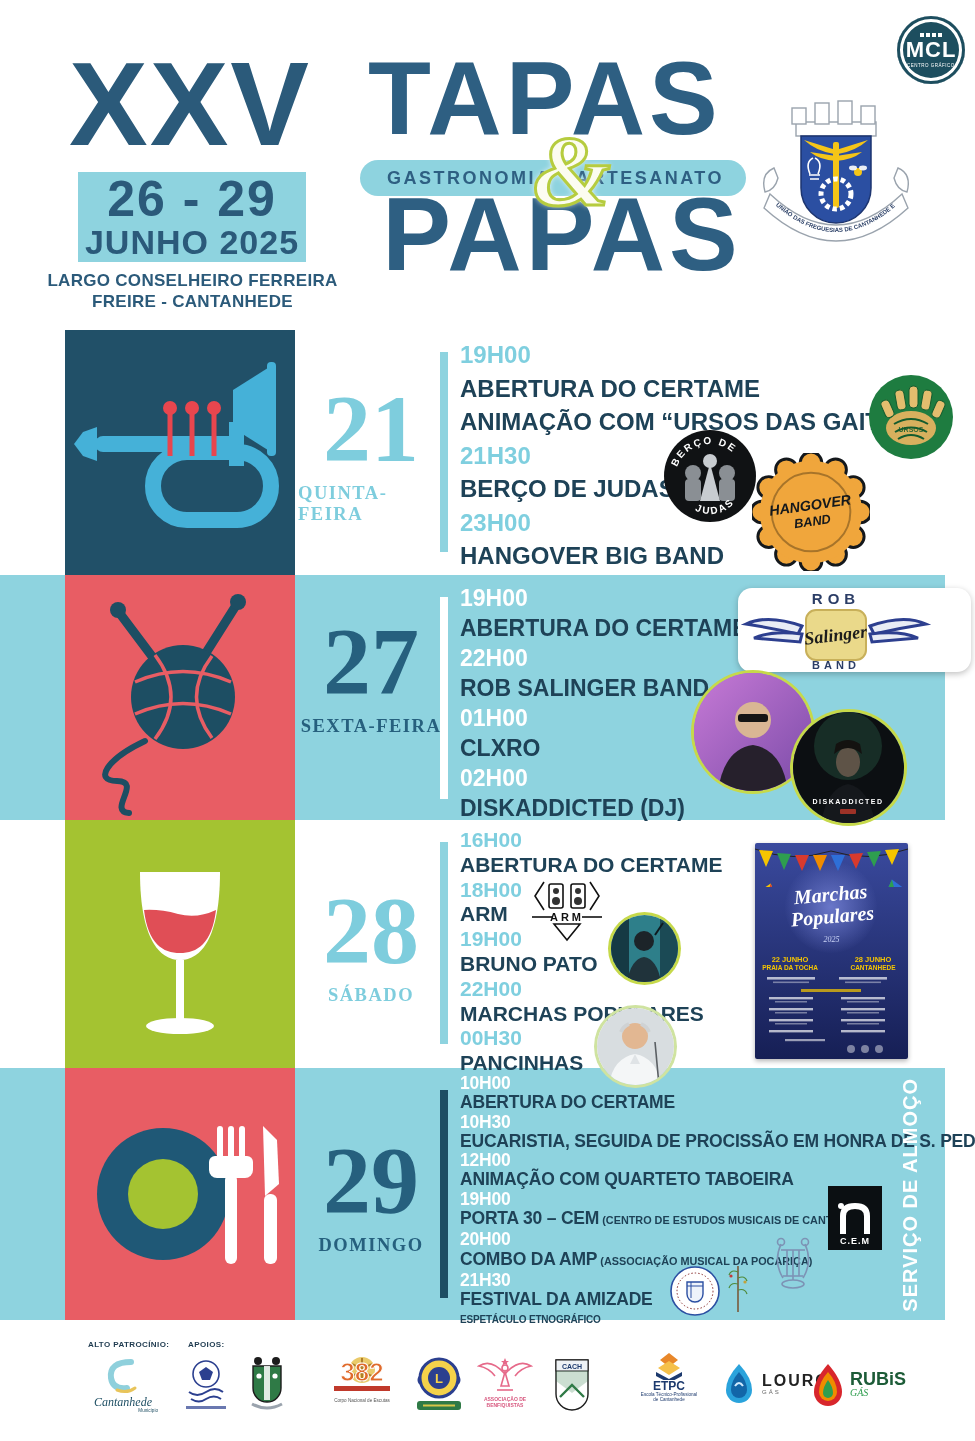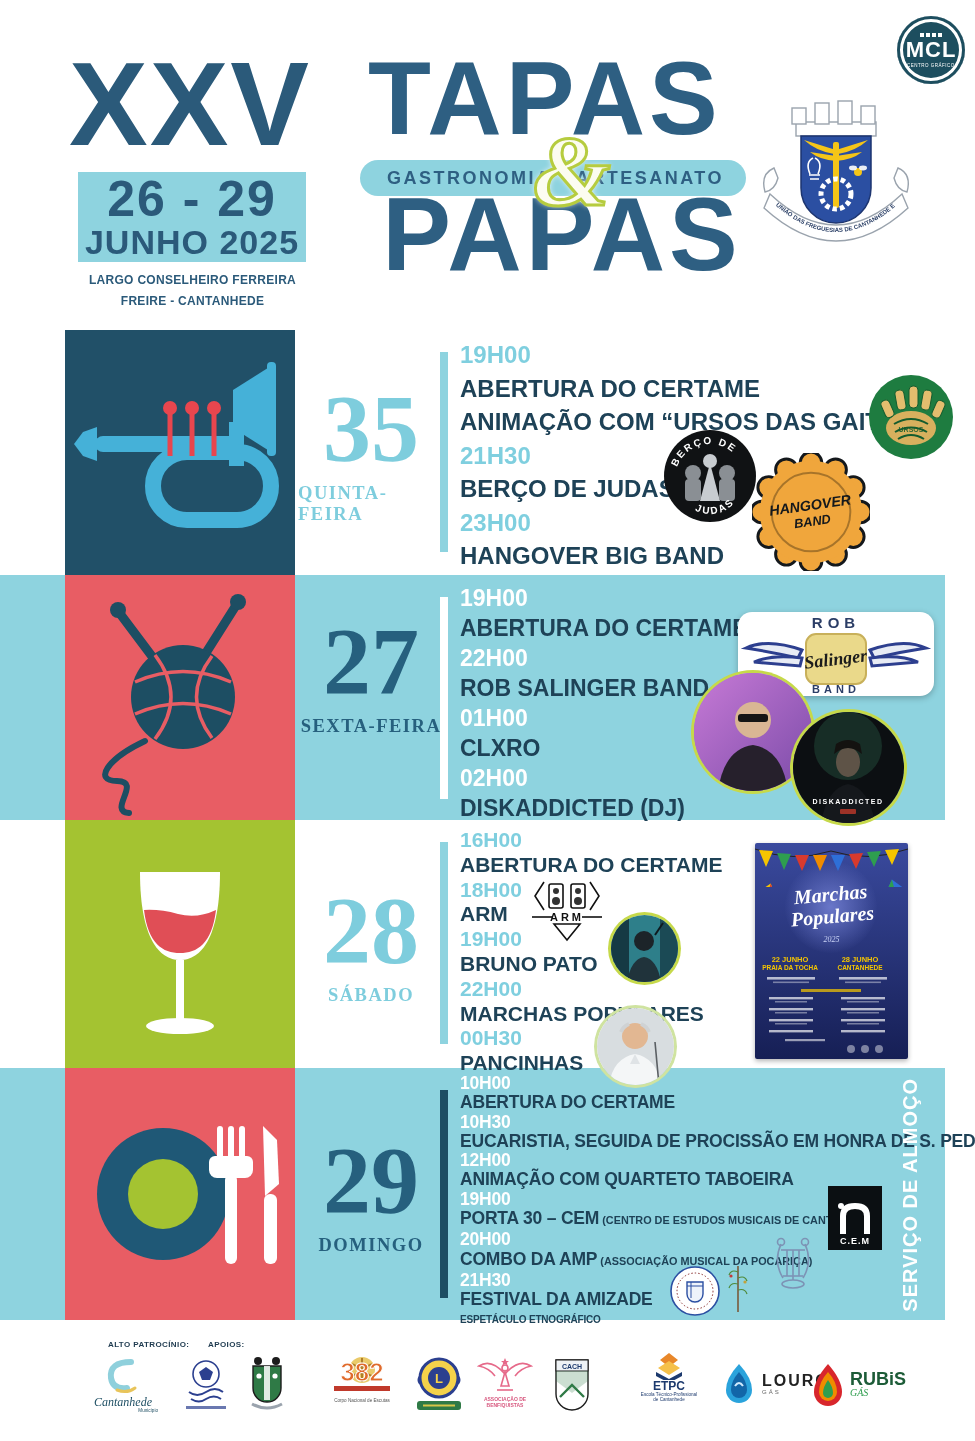--- a/index.html
+++ b/index.html
@@ -8,21 +8,21 @@
   .abs{position:absolute;}
 
   
   .xxv{left:58px;top:34px;width:264px;height:140px;font-weight:700;font-size:118px;line-height:140px;
        text-align:center;color:#2b5a7a;letter-spacing:2px;}
   .datebox{left:78px;top:172px;width:228px;height:90px;background:#8ed3df;color:#2b5a7a;
            display:flex;flex-direction:column;justify-content:center;align-items:center;}
   .daterange{font-weight:700;font-size:50px;line-height:50px;letter-spacing:2px;}
   .monthyear{font-weight:700;font-size:34px;line-height:36px;letter-spacing:1px;}
   .location{left:40px;top:270px;width:305px;text-align:center;color:#2b5a7a;font-weight:700;
-            font-size:12px;line-height:21px;letter-spacing:.3px;}
+            font-size:17px;line-height:21px;letter-spacing:.3px;}
   .title-top{left:368px;top:40px;width:376px;height:118px;font-weight:700;font-size:103px;line-height:118px;
              text-align:left;color:#2e5f82;letter-spacing:4px;z-index:1;}
   .title-bottom{left:374px;top:176px;width:376px;height:118px;font-weight:700;font-size:103px;line-height:118px;
              text-align:center;color:#2e5f82;letter-spacing:4px;z-index:1;}
   .banner{left:360px;top:160px;width:386px;height:36px;background:#8ed3df;border-radius:20px;
           display:flex;justify-content:space-between;align-items:center;z-index:2;
           color:#2e5f82;font-weight:700;font-size:18px;letter-spacing:2.5px;}
   .banner .bl{padding-left:27px;} .banner .br{padding-right:22px;}
   .amp{left:512px;top:108px;width:120px;height:130px;z-index:3;text-align:center;
        font-family:"Liberation Serif",serif;font-style:italic;font-weight:700;font-size:100px;line-height:126px;
@@ -81,33 +81,33 @@
 
   
   .marchas{left:755px;top:843px;width:153px;height:216px;background:linear-gradient(#3a4a9e,#161f55);
            border-radius:2px;overflow:hidden;box-shadow:0 2px 5px rgba(0,0,0,.3);}
   .moon{left:30px;top:18px;width:92px;height:92px;border-radius:50%;
         background:radial-gradient(circle,#6a77c9 0%,rgba(106,119,201,0) 72%);}
   .mtitle{left:0;top:40px;width:153px;text-align:center;color:#fff;transform:rotate(-5deg);
           font-family:"Liberation Serif",serif;font-style:italic;font-weight:700;font-size:20px;line-height:22px;}
   .myear{left:0;top:92px;width:153px;text-align:center;color:#c9d2f5;font-family:"Liberation Serif",serif;
          font-style:italic;font-size:8px;}
-  .mcols{left:0;top:112px;width:153px;display:flex;justify-content:flex-start;text-align:center;}
+  .mcols{left:0;top:112px;width:153px;display:flex;justify-content:space-between;text-align:center;}
   .mcols .col{width:70px;}
   .mdate{color:#f5c500;font-weight:700;font-size:7.5px;line-height:9px;}
   .mplace{color:#f5c500;font-weight:700;font-size:6.5px;line-height:8px;}
   .mbars{opacity:.8;}
 
   
   .cem{left:828px;top:1186px;width:54px;height:64px;background:#0b0f12;display:flex;flex-direction:column;
        align-items:center;justify-content:flex-end;padding-bottom:4px;box-sizing:border-box;}
   .cem .txt{color:#fff;font-weight:700;font-size:9px;letter-spacing:1px;}
 
   
-  .splabel{color:#1e3a4f;font-weight:800;font-size:8px;letter-spacing:.4px;margin-left:20px;}
+  .splabel{color:#1e3a4f;font-weight:800;font-size:8px;letter-spacing:.4px;}
   .sponsor{display:flex;flex-direction:column;align-items:center;}
   .tiny{font-size:4.6px;color:#555;line-height:5.4px;text-align:center;}
   .cant-name{font-family:"Liberation Serif",serif;font-style:italic;color:#1d4e63;font-size:12px;line-height:12px;}
   .cant-sub{font-size:4.6px;color:#1d4e63;text-align:right;width:100%;}
   .etpc-name{color:#1d3a6e;font-weight:800;font-size:12px;line-height:12px;}
   .etpc-sub{font-size:4.6px;color:#1d3a6e;line-height:5.4px;text-align:center;}
   .louro-wrap{display:flex;align-items:center;gap:6px;}
   .louro-name{color:#222;font-weight:800;font-size:16px;letter-spacing:2px;line-height:16px;}
   .louro-sub{font-size:6px;color:#666;letter-spacing:2px;}
   .rubis-wrap{display:flex;align-items:center;gap:4px;}
@@ -247,21 +247,21 @@
         <rect x="174" y="58" width="6" height="36" rx="3"></rect>
         <path d="M150,88 h32 a6,6 0 0 1 6,6 v8 a8,8 0 0 1 -8,8 h-28 a8,8 0 0 1 -8,-8 v-8 a6,6 0 0 1 6,-6 z"></path>
         <rect x="160" y="106" width="12" height="90" rx="6"></rect>
         <polygon points="198,58 212,72 214,116 200,128"></polygon>
         <rect x="199" y="126" width="13" height="70" rx="6"></rect>
       </g>
     </svg>
   </div>
 
   <div class="abs dayarea da26 c-light">
-    <div class="daynum">35</div>
+    <div class="daynum">21</div>
     <div class="dayname">QUINTA-FEIRA</div>
   </div>
   <div class="abs dayarea da27 c-dark">
     <div class="daynum">27</div>
     <div class="dayname">SEXTA-FEIRA</div>
   </div>
   <div class="abs dayarea da28 c-light">
     <div class="daynum">28</div>
     <div class="dayname">SÁBADO</div>
   </div>
@@ -380,21 +380,21 @@
         <circle cx="103" cy="35" r="11"></circle>
     </g>
     <circle cx="60" cy="60" r="52" fill="#f0a63c"></circle>
     <circle cx="60" cy="60" r="40" fill="none" stroke="rgba(0,0,0,.3)" stroke-width="2"></circle>
     <g transform="rotate(-8 60 60)" fill="#14181c" font-weight="bold" font-style="italic" text-anchor="middle">
       <text x="60" y="58" font-size="14.5">HANGOVER</text>
       <text x="60" y="74" font-size="13">BAND</text>
     </g>
   </svg>
 
-  <div class="abs robbox" style="left:738px;top:612px;width:196px;height:84px;">
+  <div class="abs robbox" style="left:738px;top:588px;width:233px;height:84px;">
     <svg width="196" height="84" viewBox="0 0 196 84">
       <g stroke="#2d3f8f" stroke-width="3" fill="#e8ecf5">
         <path d="M64,38 Q30,26 8,36 Q34,40 60,46 z"></path>
         <path d="M64,46 Q34,42 16,50 Q40,52 62,54 z"></path>
         <path d="M132,38 Q166,26 188,36 Q162,40 136,46 z"></path>
         <path d="M132,46 Q162,42 180,50 Q156,52 134,54 z"></path>
       </g>
       <rect x="68" y="22" width="60" height="50" rx="10" fill="#ead98a" stroke="#c8b05a" stroke-width="2"></rect>
       <text x="98" y="16" text-anchor="middle" font-size="15" font-weight="bold" fill="#2b3d66" letter-spacing="5">ROB</text>
       <text x="98" y="53" text-anchor="middle" font-size="18" font-style="italic" font-weight="bold" font-family="Liberation Serif, serif" fill="#1c1c1c" transform="rotate(-7 98 50)">Salinger</text>

